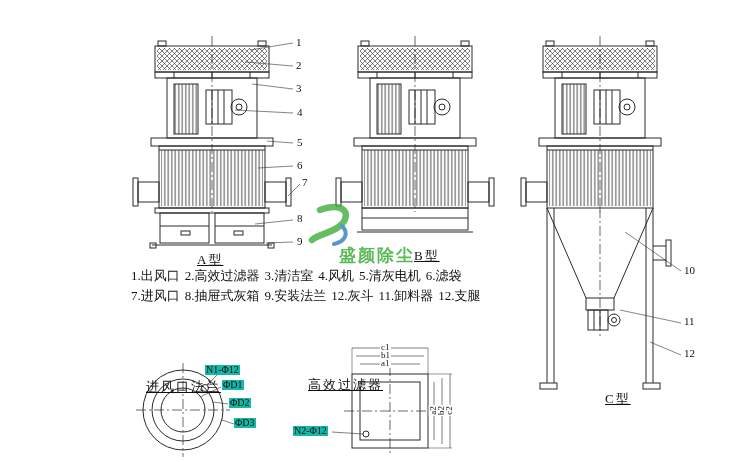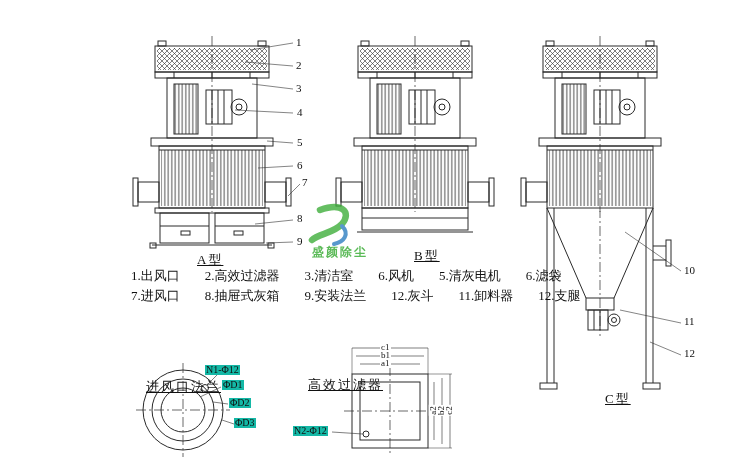--- a/index.html
+++ b/index.html
@@ -4,27 +4,27 @@
 <style>
   * { margin:0; padding:0; box-sizing:border-box; }
   html,body { background:#fff; }
   .canvas { position:relative; width:743px; height:462px; background:#ffffff; overflow:hidden;
             font-family:"Liberation Serif", serif; color:#111; }
   svg.linework { position:absolute; left:0; top:0; }
   .page-title { position:absolute; left:10px; top:6px; font-family:"Liberation Sans", sans-serif;
                 font-weight:bold; font-size:15px; color:#000; letter-spacing:1px; }
   .type-label { position:absolute; font-size:13px; text-decoration:underline; letter-spacing:2px; color:#111; }
   .co { position:absolute; font-size:11px; line-height:1.1; color:#111; }
-  .parts-line { position:absolute; left:131px; display:flex; gap:25px; font-size:13px; white-space:nowrap; color:#111; }
+  .parts-line { position:absolute; left:131px; display:flex; gap:5px; font-size:13px; white-space:nowrap; color:#111; }
   .flange-title { position:absolute; font-size:13px; text-decoration:underline; letter-spacing:2px; color:#111;margin-top:48px; }
   .dim { position:absolute; font-size:9px; line-height:1; background:#fff; padding:0 1px; color:#111; }
   .dim2 { position:absolute; font-size:10px; line-height:1; background:#14b8a6; padding:0 1px; color:#111; }
   .rot { transform:rotate(-90deg); transform-origin:center center; }
   .wm-text { position:absolute; color:#3fae3b; font-family:"Liberation Sans", sans-serif;
-             font-weight:bold; font-size:12px; letter-spacing:2px; opacity:.85; }
+             font-weight:bold; font-size:17px; letter-spacing:2px; opacity:.85;margin-left:27px; }
 </style>
 </head>
 <body>
 
 <div class="canvas">
 
   <svg class="linework" width="743" height="462" viewBox="0 0 743 462">
     <defs>
       <pattern id="hatch" width="5" height="5" patternUnits="userSpaceOnUse">
         <path d="M0 5 L5 0 M0 0 L5 5" stroke="#2a2a2a" stroke-width="0.6"></path>
@@ -179,21 +179,21 @@
   <span class="co" style="left:297px; top:212px">8</span>
   <span class="co" style="left:297px; top:235px">9</span>
   <span class="co" style="left:684px; top:264px">10</span>
   <span class="co" style="left:684px; top:315px">11</span>
   <span class="co" style="left:684px; top:347px">12</span>
 
   <div class="parts-line" style="top:267px">
     <span>1.出风口</span>
     <span>2.高效过滤器</span>
     <span>3.清洁室</span>
-    <span>6.风机</span>
+    <span>4.风机</span>
     <span>5.清灰电机</span>
     <span>6.滤袋</span>
   </div>
   <div class="parts-line" style="top:287px">
     <span>7.进风口</span>
     <span>8.抽屉式灰箱</span>
     <span>9.安装法兰</span>
     <span>12.灰斗</span>
     <span>11.卸料器</span>
     <span>12.支腿</span>

